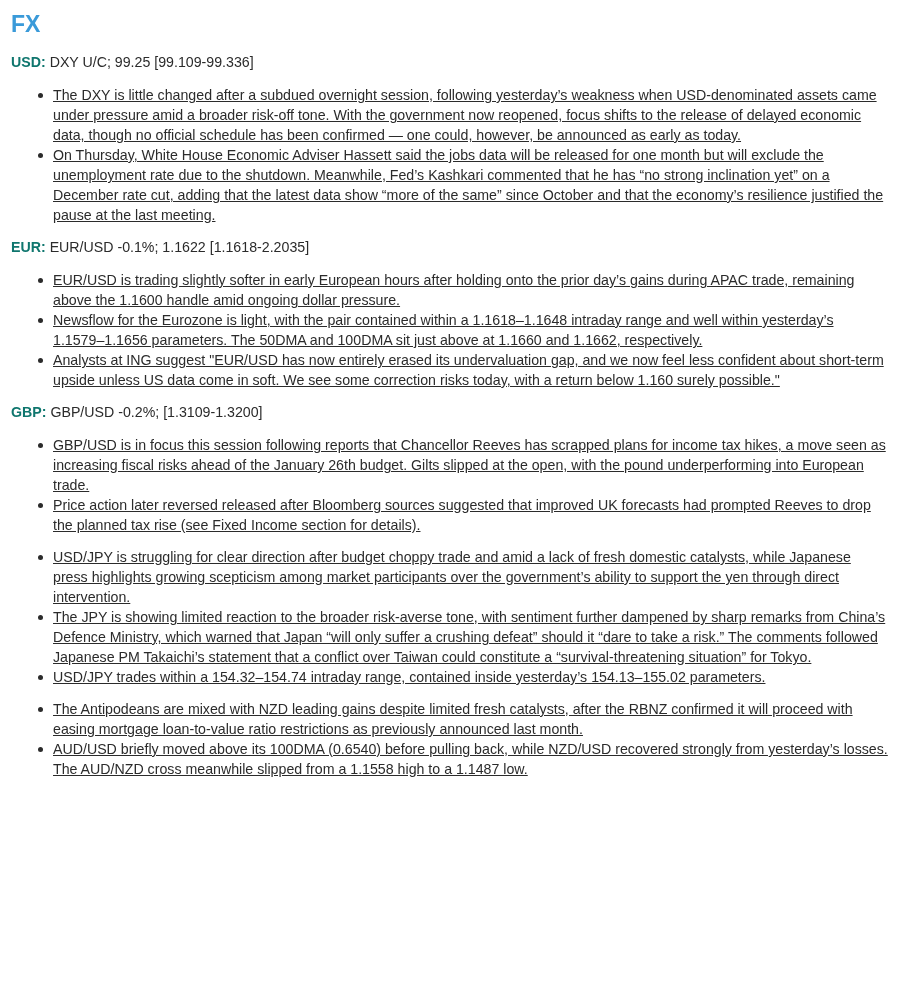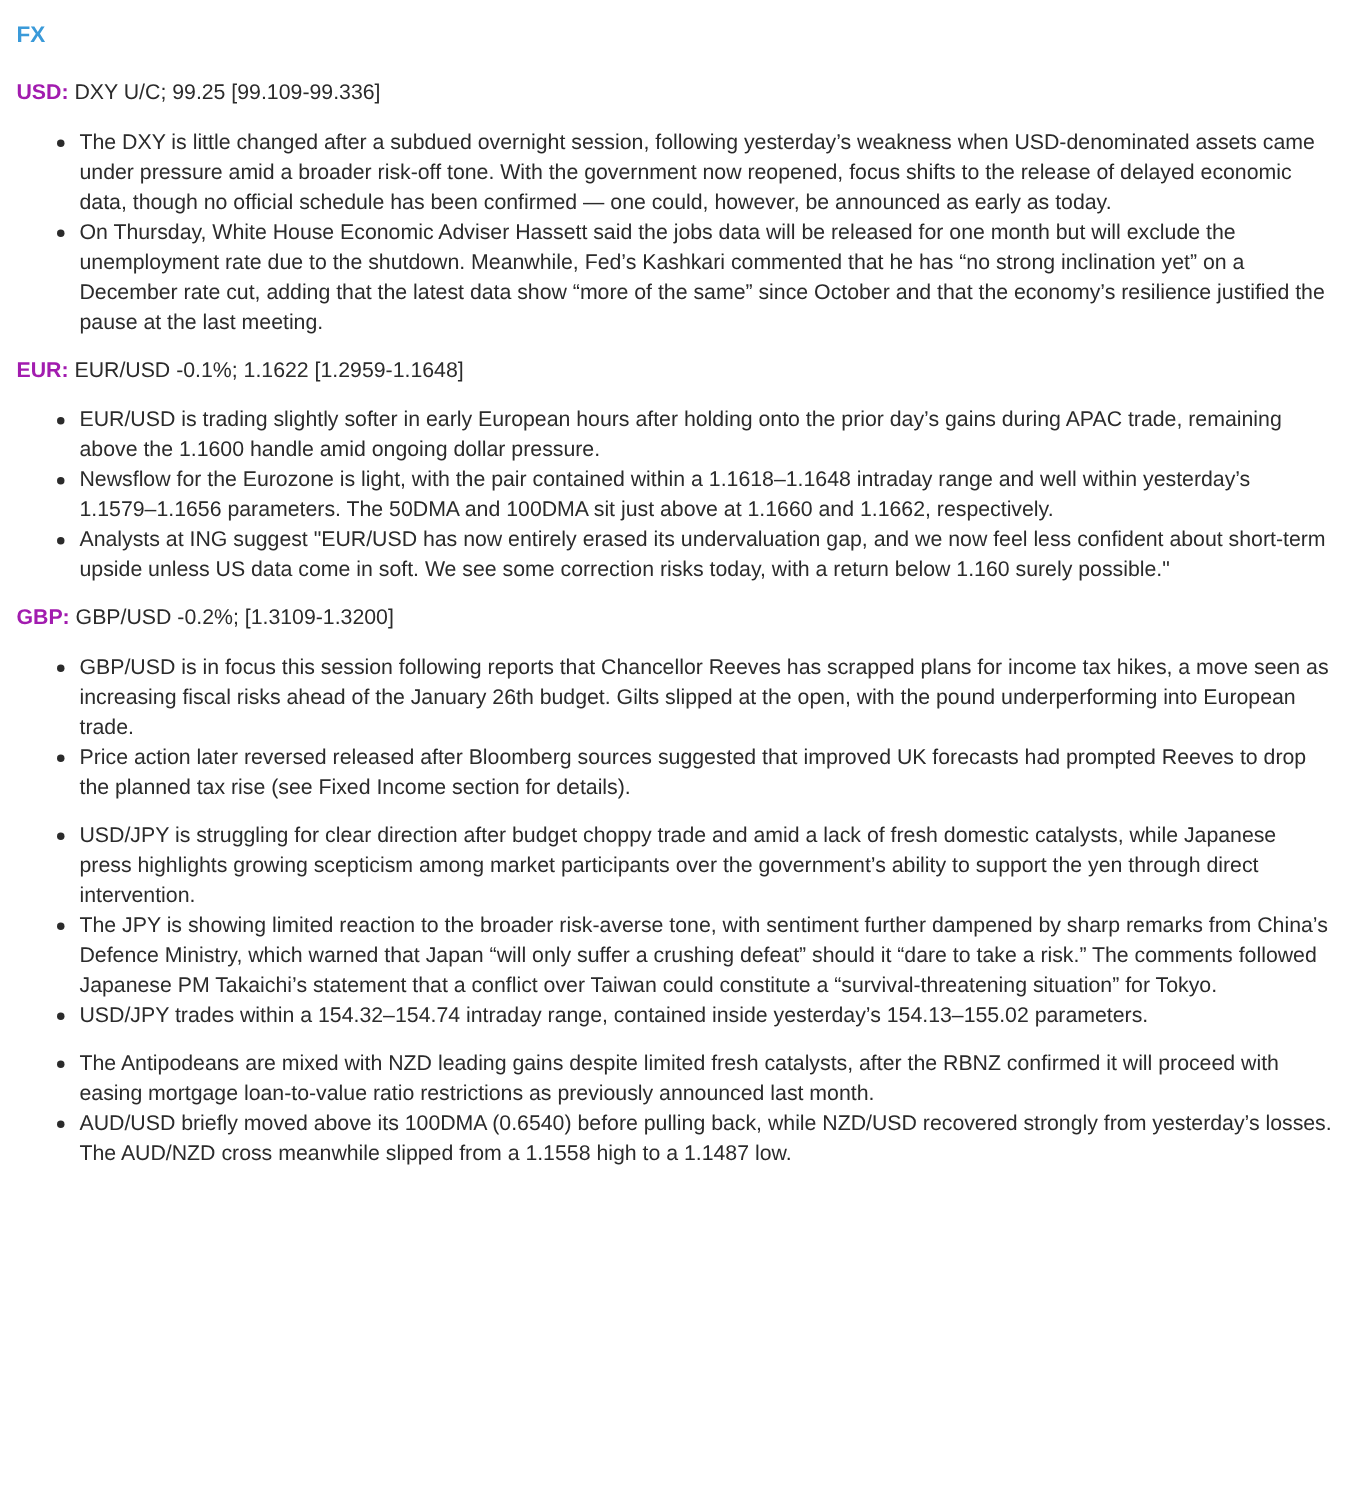--- a/index.html
+++ b/index.html
@@ -6,55 +6,55 @@
   body {
     width: 900px; height: 1000px; overflow: hidden;
     font-family: "Liberation Sans", "DejaVu Sans", sans-serif;
     color: #2b2b2b;
     font-size: 14.2px;
     line-height: 20px;
   }
   .page { padding: 10px 12px 0 11px; }
   h1 {
     margin: 0 0 14px 0;
-    font-size: 15px; line-height: 28px;
+    font-size: 23px; line-height: 28px;
     font-weight: 700; color: #3a9ad9;
   }
   .section-head {
     margin: 0 0 13px 0;
     font-size: 14.2px; line-height: 20px;
   }
-  .section-head .label { font-weight: 700; color: #a21caf; }
+  .section-head .label { font-weight: 700; color: #0f766e; }
   ul {
     margin: 0 0 12px 0;
     padding-left: 42px;
     list-style: none;
   }
-  li { position: relative; margin: 0; }
+  li { position: relative; margin: 0; text-decoration: underline; }
   li::before {
     content: ""; position: absolute; left: -15px; top: 8px;
     width: 5px; height: 5px; border-radius: 50%; background: #2b2b2b;
   }
 </style>
 </head>
 <body>
 
 <div class="page">
   <h1>FX</h1>
 
   <section>
     <p class="section-head"><span class="label">USD:</span><span> DXY U/C; 99.25 [99.109-99.336]</span></p>
     <ul>
       <li>The DXY is little changed after a subdued overnight session, following yesterday’s weakness when USD-denominated assets came under pressure amid a broader risk-off tone. With the government now reopened, focus shifts to the release of delayed economic data, though no official schedule has been confirmed — one could, however, be announced as early as today.</li>
       <li>On Thursday, White House Economic Adviser Hassett said the jobs data will be released for one month but will exclude the unemployment rate due to the shutdown. Meanwhile, Fed’s Kashkari commented that he has “no strong inclination yet” on a December rate cut, adding that the latest data show “more of the same” since October and that the economy’s resilience justified the pause at the last meeting.</li>
     </ul>
   </section>
 
   <section>
-    <p class="section-head"><span class="label">EUR:</span><span> EUR/USD -0.1%; 1.1622 [1.2959-1.1648]</span></p>
+    <p class="section-head"><span class="label">EUR:</span><span> EUR/USD -0.1%; 1.1622 [1.1618-2.2035]</span></p>
     <ul>
       <li>EUR/USD is trading slightly softer in early European hours after holding onto the prior day’s gains during APAC trade, remaining above the 1.1600 handle amid ongoing dollar pressure.</li>
       <li>Newsflow for the Eurozone is light, with the pair contained within a 1.1618–1.1648 intraday range and well within yesterday’s 1.1579–1.1656 parameters. The 50DMA and 100DMA sit just above at 1.1660 and 1.1662, respectively.</li>
       <li>Analysts at ING suggest "EUR/USD has now entirely erased its undervaluation gap, and we now feel less confident about short-term upside unless US data come in soft. We see some correction risks today, with a return below 1.160 surely possible."</li>
     </ul>
   </section>
 
   <section>
     <p class="section-head"><span class="label">GBP:</span><span> GBP/USD -0.2%; [1.3109-1.3200]</span></p>
     <ul>

